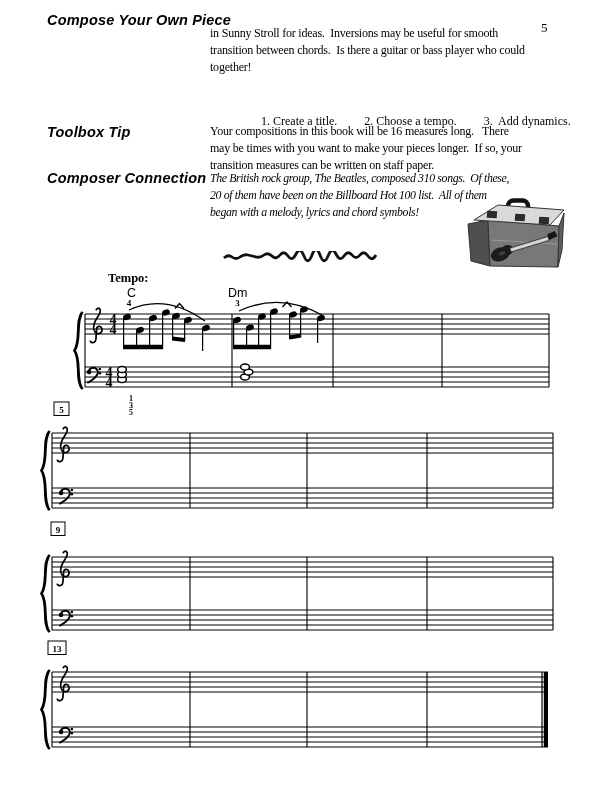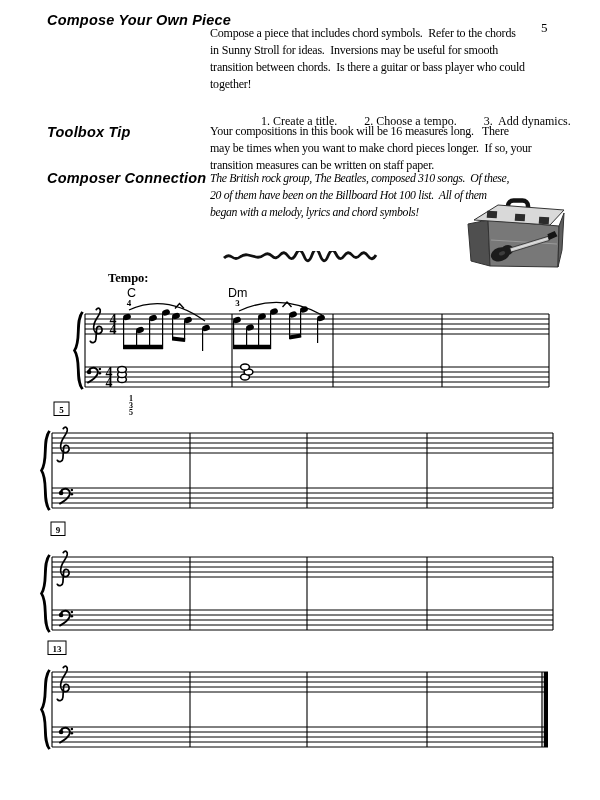--- a/index.html
+++ b/index.html
@@ -37,33 +37,32 @@
 </style>
 </head>
 <body>
 
 <div class="page">
 
   <div class="pgnum">5</div>
 
   <div class="heading" style="top:12px">Compose Your Own Piece</div>
   <div class="para" style="top:25px">
-    <div class="tline">Compose a piece that includes chord symbols.  Refer to the chords</div>
     <div class="tline"><span>in </span><span class="it">Sunny Stroll</span><span> for ideas.  Inversions may be useful for smooth</span></div>
     <div class="tline">transition between chords.  Is there a guitar or bass player who could</div>
     <div class="tline">together!</div>
   </div>
   <div class="steps">
     <span>1. Create a title.</span><span>2. Choose a tempo.</span><span>3.  Add dynamics.</span>
   </div>
 
   <div class="heading" style="top:124px">Toolbox Tip</div>
   <div class="para" style="top:123px">
     <div class="tline">Your compositions in this book will be 16 measures long.   There</div>
-    <div class="tline">may be times when you want to make chord pieces longer.  If so, your</div>
+    <div class="tline">may be times with you want to make your pieces longer.  If so, your</div>
     <div class="tline">transition measures can be written on staff paper.</div>
   </div>
 
   <div class="heading" style="top:170px">Composer Connection</div>
   <div class="para cc" style="top:170px">
     <div class="tline">The British rock group, The Beatles, composed 310 songs.  Of these,</div>
     <div class="tline">20 of them have been on the Billboard Hot 100 list.  All of them</div>
     <div class="tline">began with a melody, lyrics and chord symbols!</div>
   </div>
 

